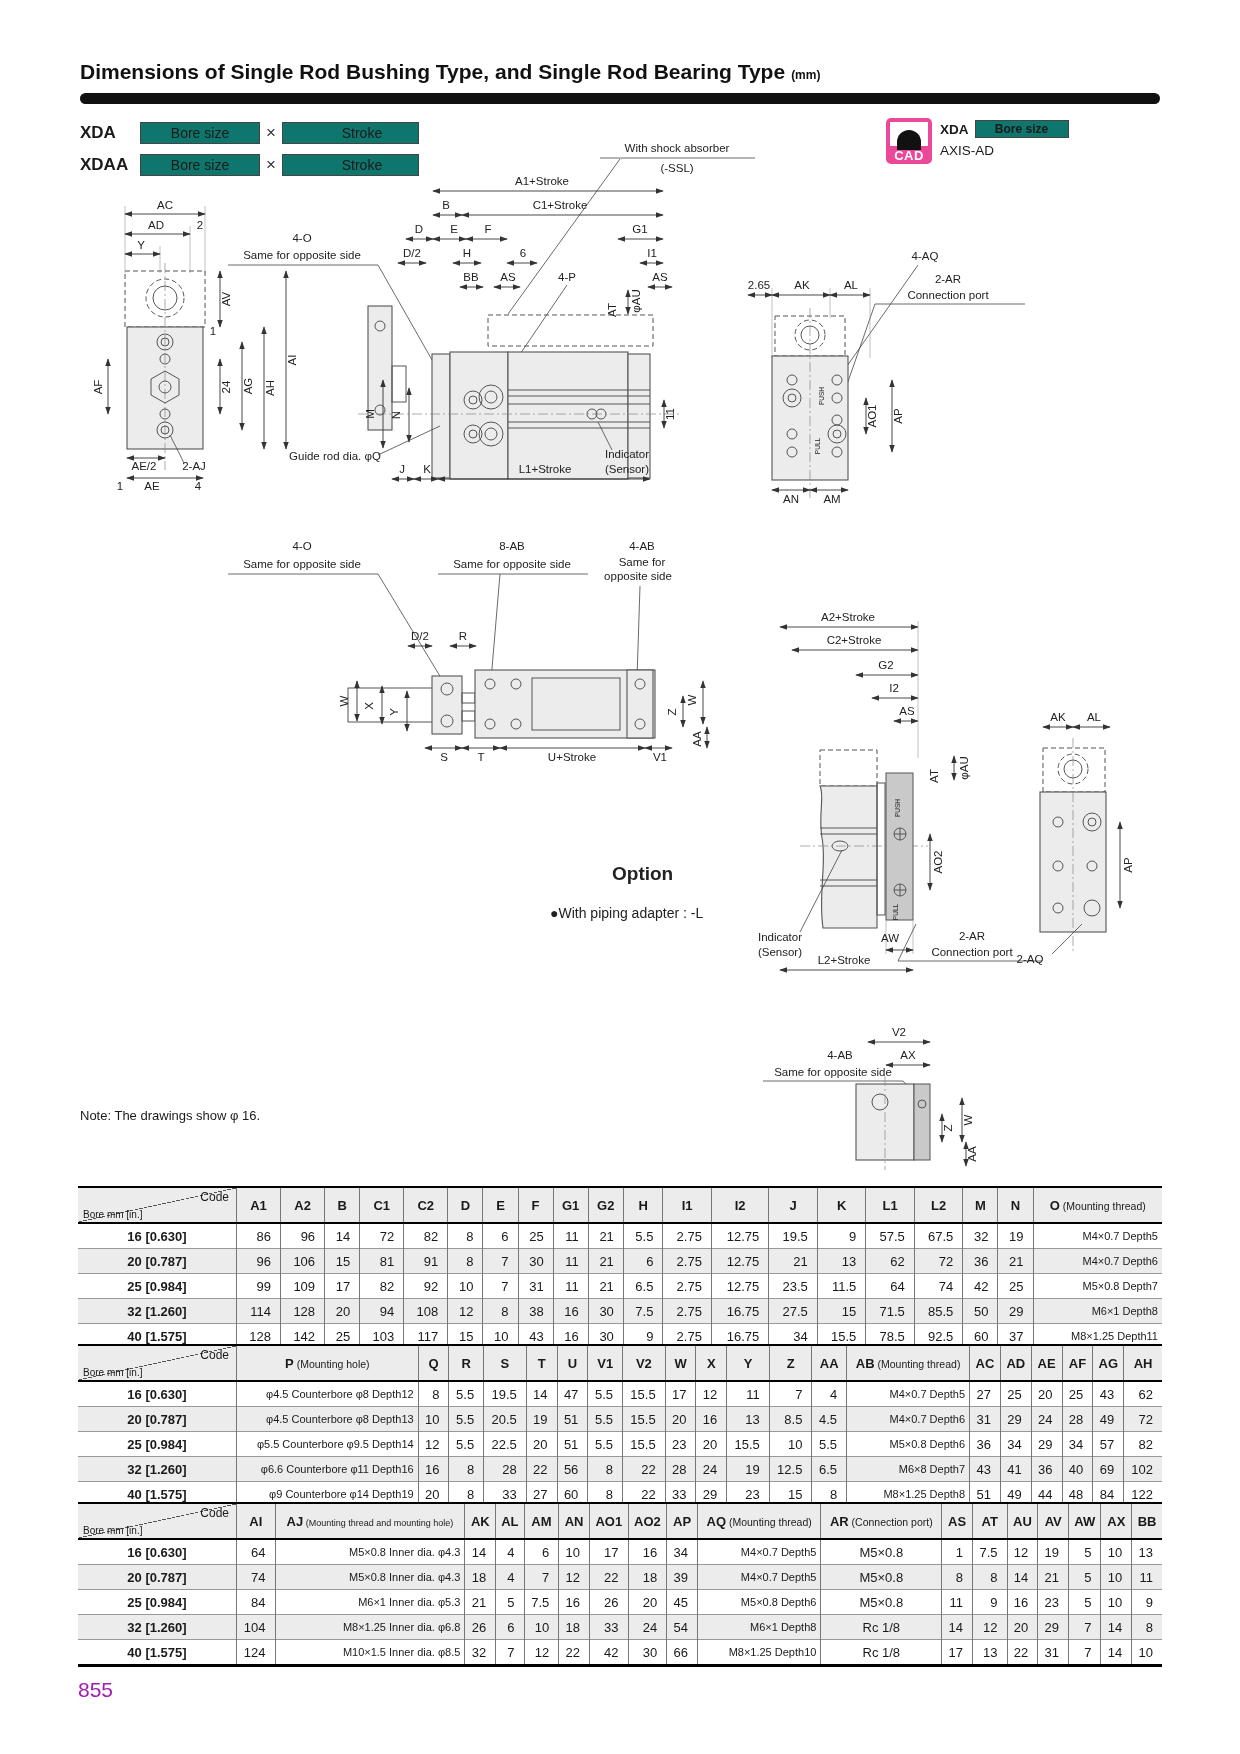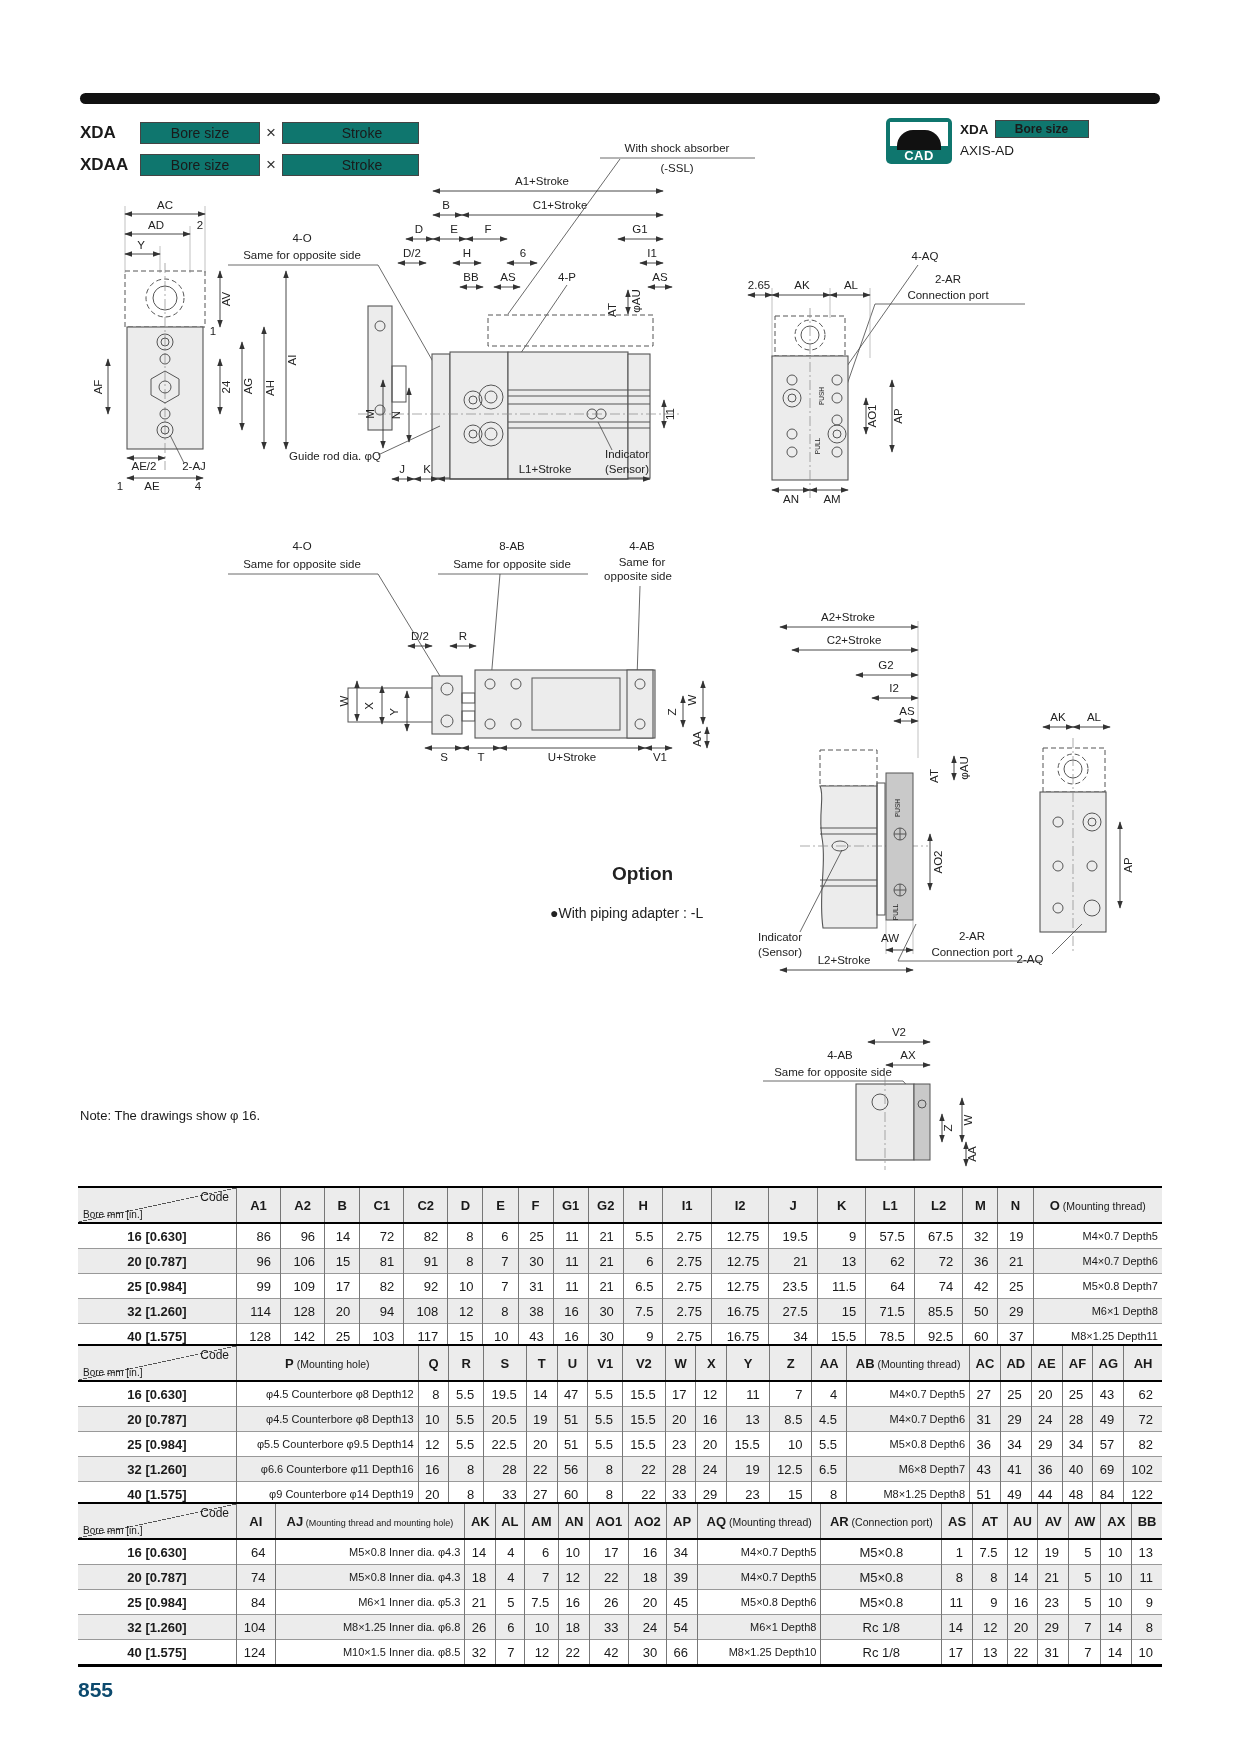--- a/index.html
+++ b/index.html
@@ -10,32 +10,32 @@
   .title .unit{font-size:12px;font-weight:bold;margin-left:6px;}
   .title-bar{position:absolute;left:80px;top:93px;width:1080px;height:11px;background:#111;border-radius:6px;}
   .model-row{position:absolute;left:80px;display:flex;align-items:center;gap:8px;}
   .model-code{font-size:17px;font-weight:bold;width:52px;}
   .dim-box{display:inline-block;border:1.5px solid #444;background:#0f766e;text-align:center;
            font-size:14px;padding:2px 0;width:118px;}
   .dim-box.stroke{width:112px;padding-left:23px;}
   .x-mark{font-size:17px;color:#333;margin:0 -2px;}
   
   .cad-wrap{position:absolute;left:886px;top:118px;display:flex;gap:8px;}
-  .cad-badge{width:46px;height:46px;background:#0f766e;border-radius:5px;position:relative;flex:0 0 auto;padding-left:20px;}
+  .cad-badge{width:46px;height:46px;background:#ec4899;border-radius:5px;position:relative;flex:0 0 auto;}
   .cad-badge .dome-area{position:absolute;left:4px;right:4px;top:4px;height:24px;background:#fff;}
   .cad-badge .dome{position:absolute;left:7px;right:7px;top:8px;height:20px;background:#111;border-radius:16px 16px 0 0;}
   .cad-badge .cad-txt{position:absolute;left:0;right:0;bottom:1px;text-align:center;color:#fff;
                       font-weight:bold;font-size:13px;letter-spacing:0.5px;}
   .cad-right{font-size:13.5px;padding-top:2px;}
   .cad-right .row1{display:flex;align-items:center;gap:6px;font-weight:bold;}
   .cad-right .dim-box.small{width:92px;font-size:12px;padding:1px 0;border-width:1px;}
   .cad-right .axis{margin-top:5px;font-weight:normal;}
   
   .note{position:absolute;left:80px;top:1108px;font-size:13px;}
-  .page-num{position:absolute;left:78px;top:1678px;font-size:21px;color:#0c4a6e;font-weight:bold;}
+  .page-num{position:absolute;left:78px;top:1678px;font-size:21px;color:#a21caf;}
   
   svg.panel{position:absolute;overflow:visible;}
   .ln{fill:none;stroke:#555;stroke-width:1;}
   .bd{fill:#ececec;stroke:#555;stroke-width:1.1;}
   .bd2{fill:#c9c9c9;stroke:#555;stroke-width:1;}
   .wht{fill:#fff;stroke:#555;stroke-width:1;}
   .dsh{stroke-dasharray:5 3;}
   .cl{stroke:#888;stroke-width:0.7;stroke-dasharray:10 3 2 3;fill:none;}
   .dim{stroke:#333;stroke-width:0.9;fill:none;marker-start:url(#arw);marker-end:url(#arw);}
   .eln{stroke:#999;stroke-width:0.6;fill:none;}
@@ -63,20 +63,23 @@
   .dim-table th.corner{position:relative;padding:0;background:
      linear-gradient(to bottom right,transparent 49.5%,#555 49.5%,#555 50.6%,transparent 50.6%),#ececec;}
   .corner .ct{position:absolute;top:2px;right:7px;font-weight:normal;font-size:12px;}
   .corner .cb{position:absolute;bottom:2px;left:5px;font-weight:normal;font-size:10px;}
 </style>
 </head>
 <body>
 
 <div class="page">
 
+  <div class="title">
+    <span>Dimensions of Single Rod Bushing Type, and Single Rod Bearing Type</span><span class="unit">(mm)</span>
+  </div>
   <div class="title-bar"></div>
 
   <div class="model-row" style="top:122px;">
     <span class="model-code">XDA</span>
     <span class="dim-box">Bore size</span>
     <span class="x-mark">×</span>
     <span class="dim-box stroke">Stroke</span>
   </div>
   <div class="model-row" style="top:154px;">
     <span class="model-code">XDAA</span>

